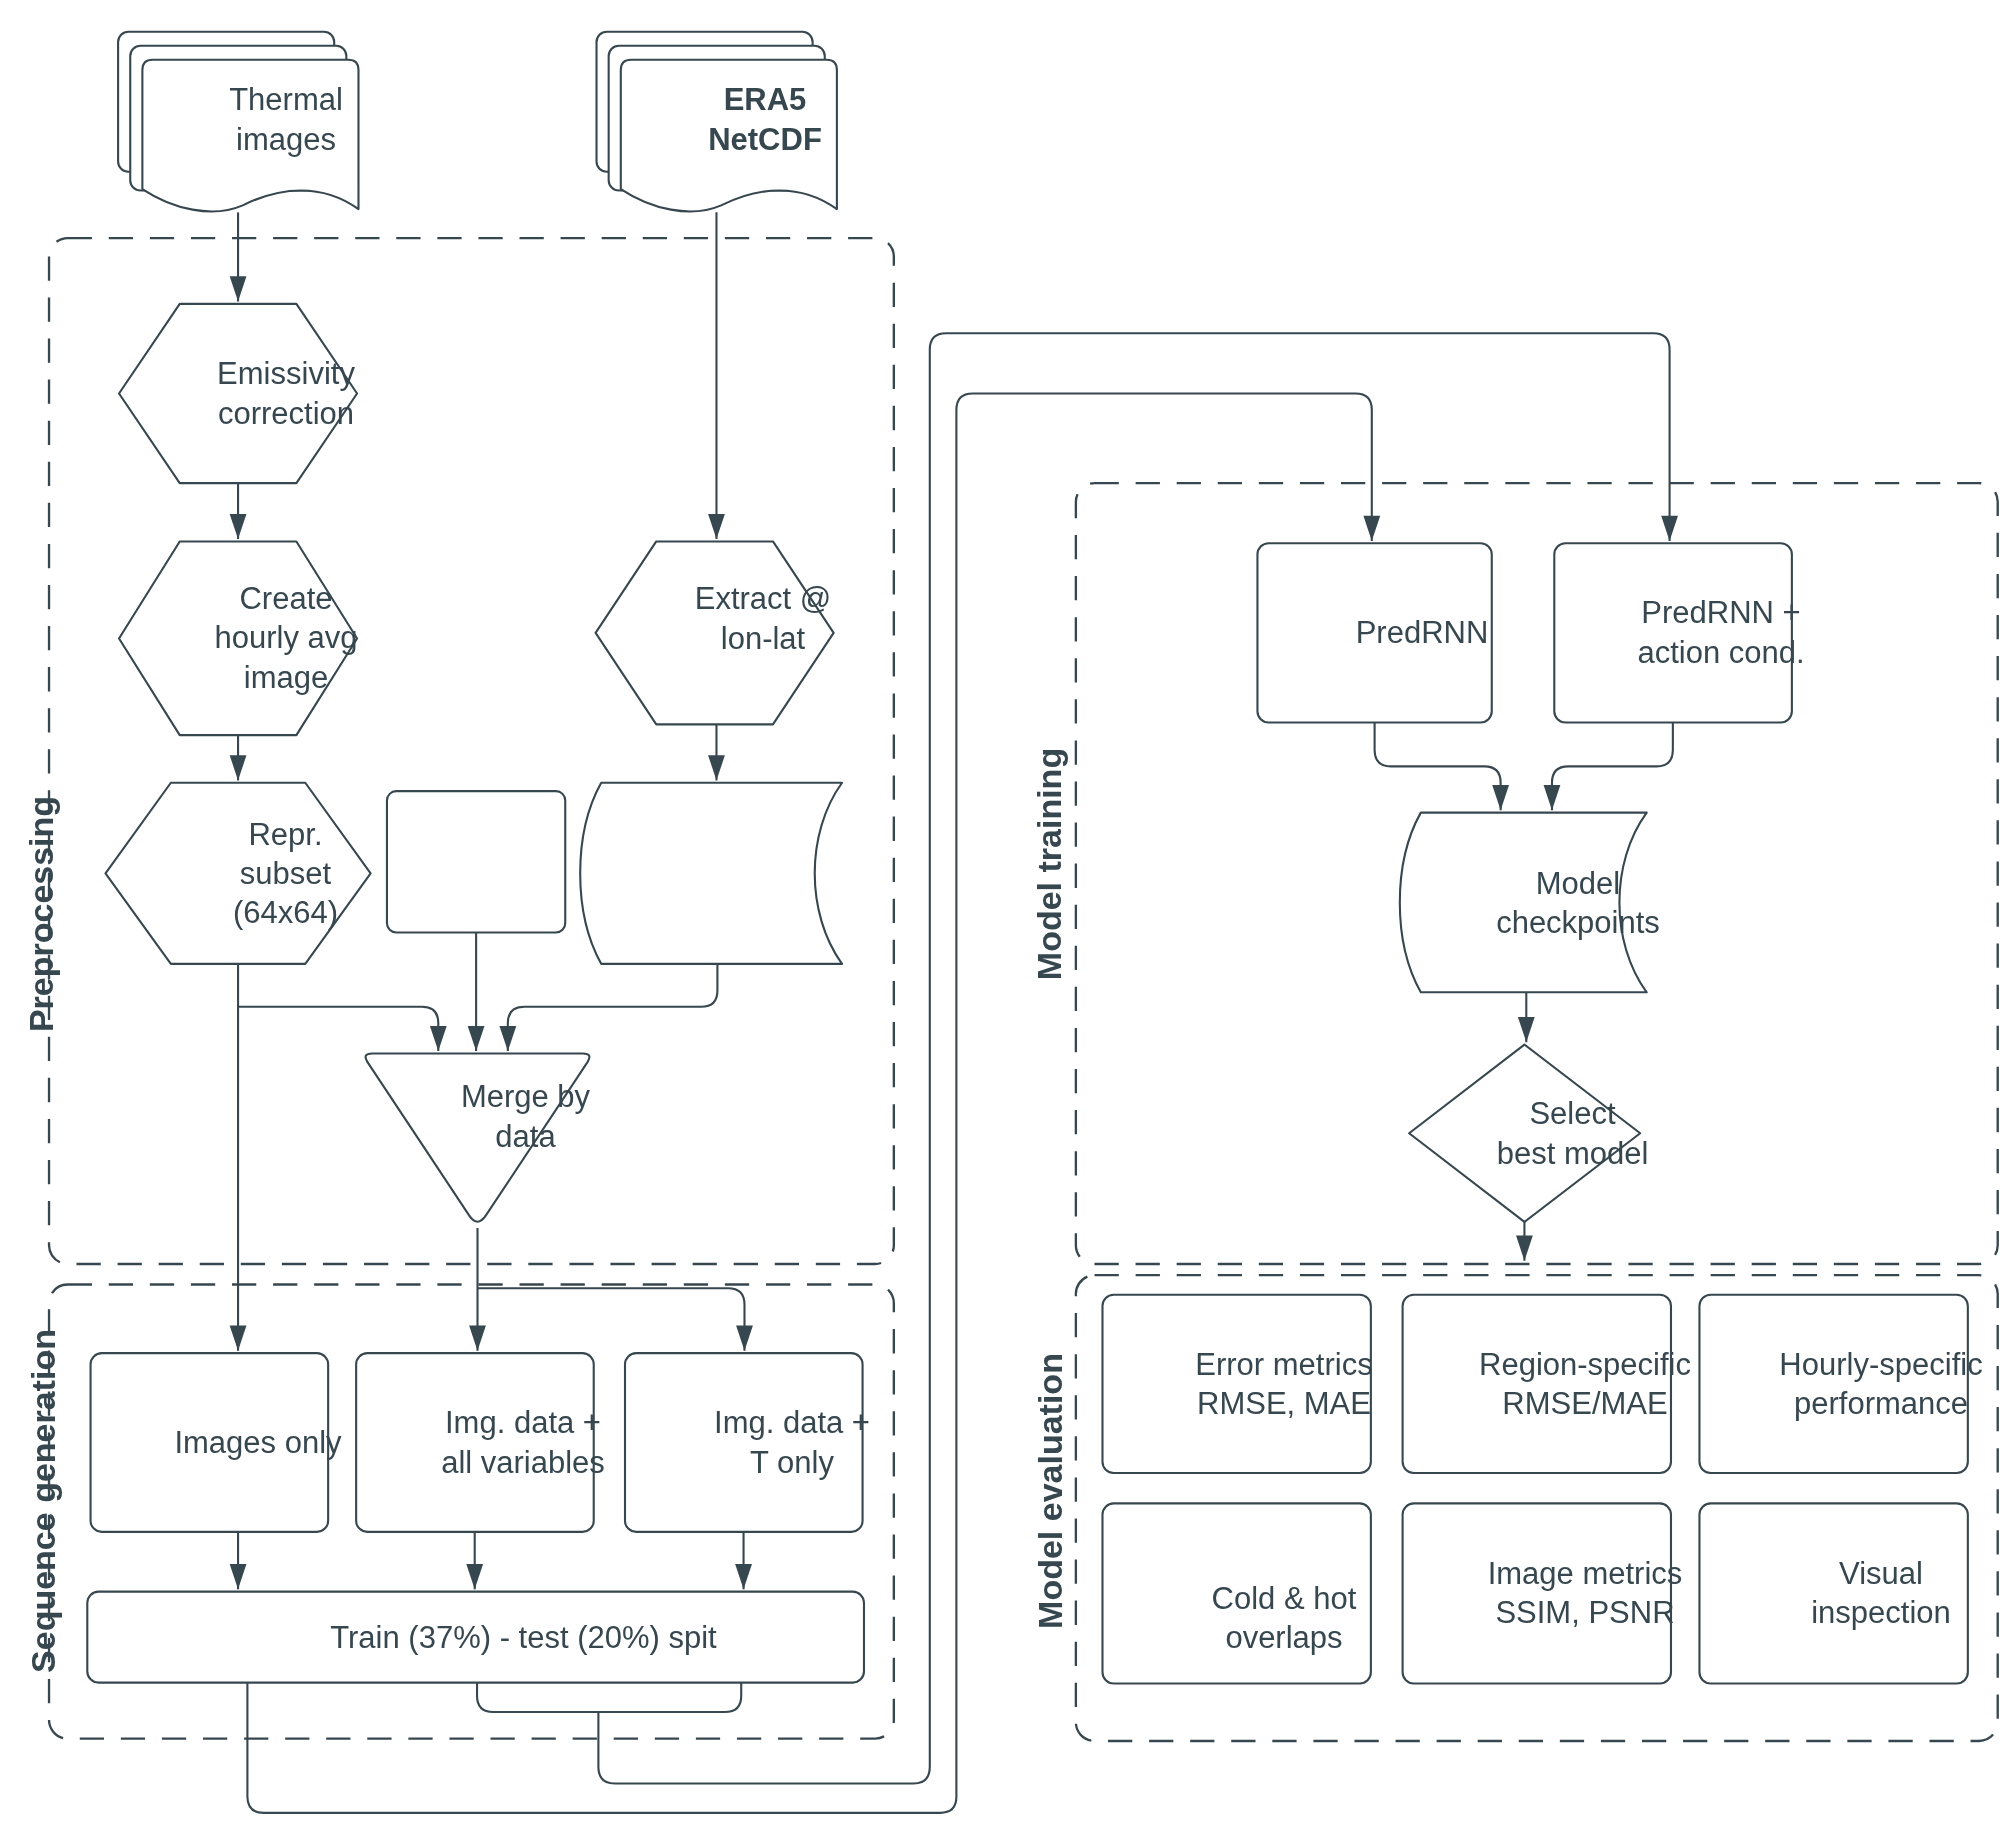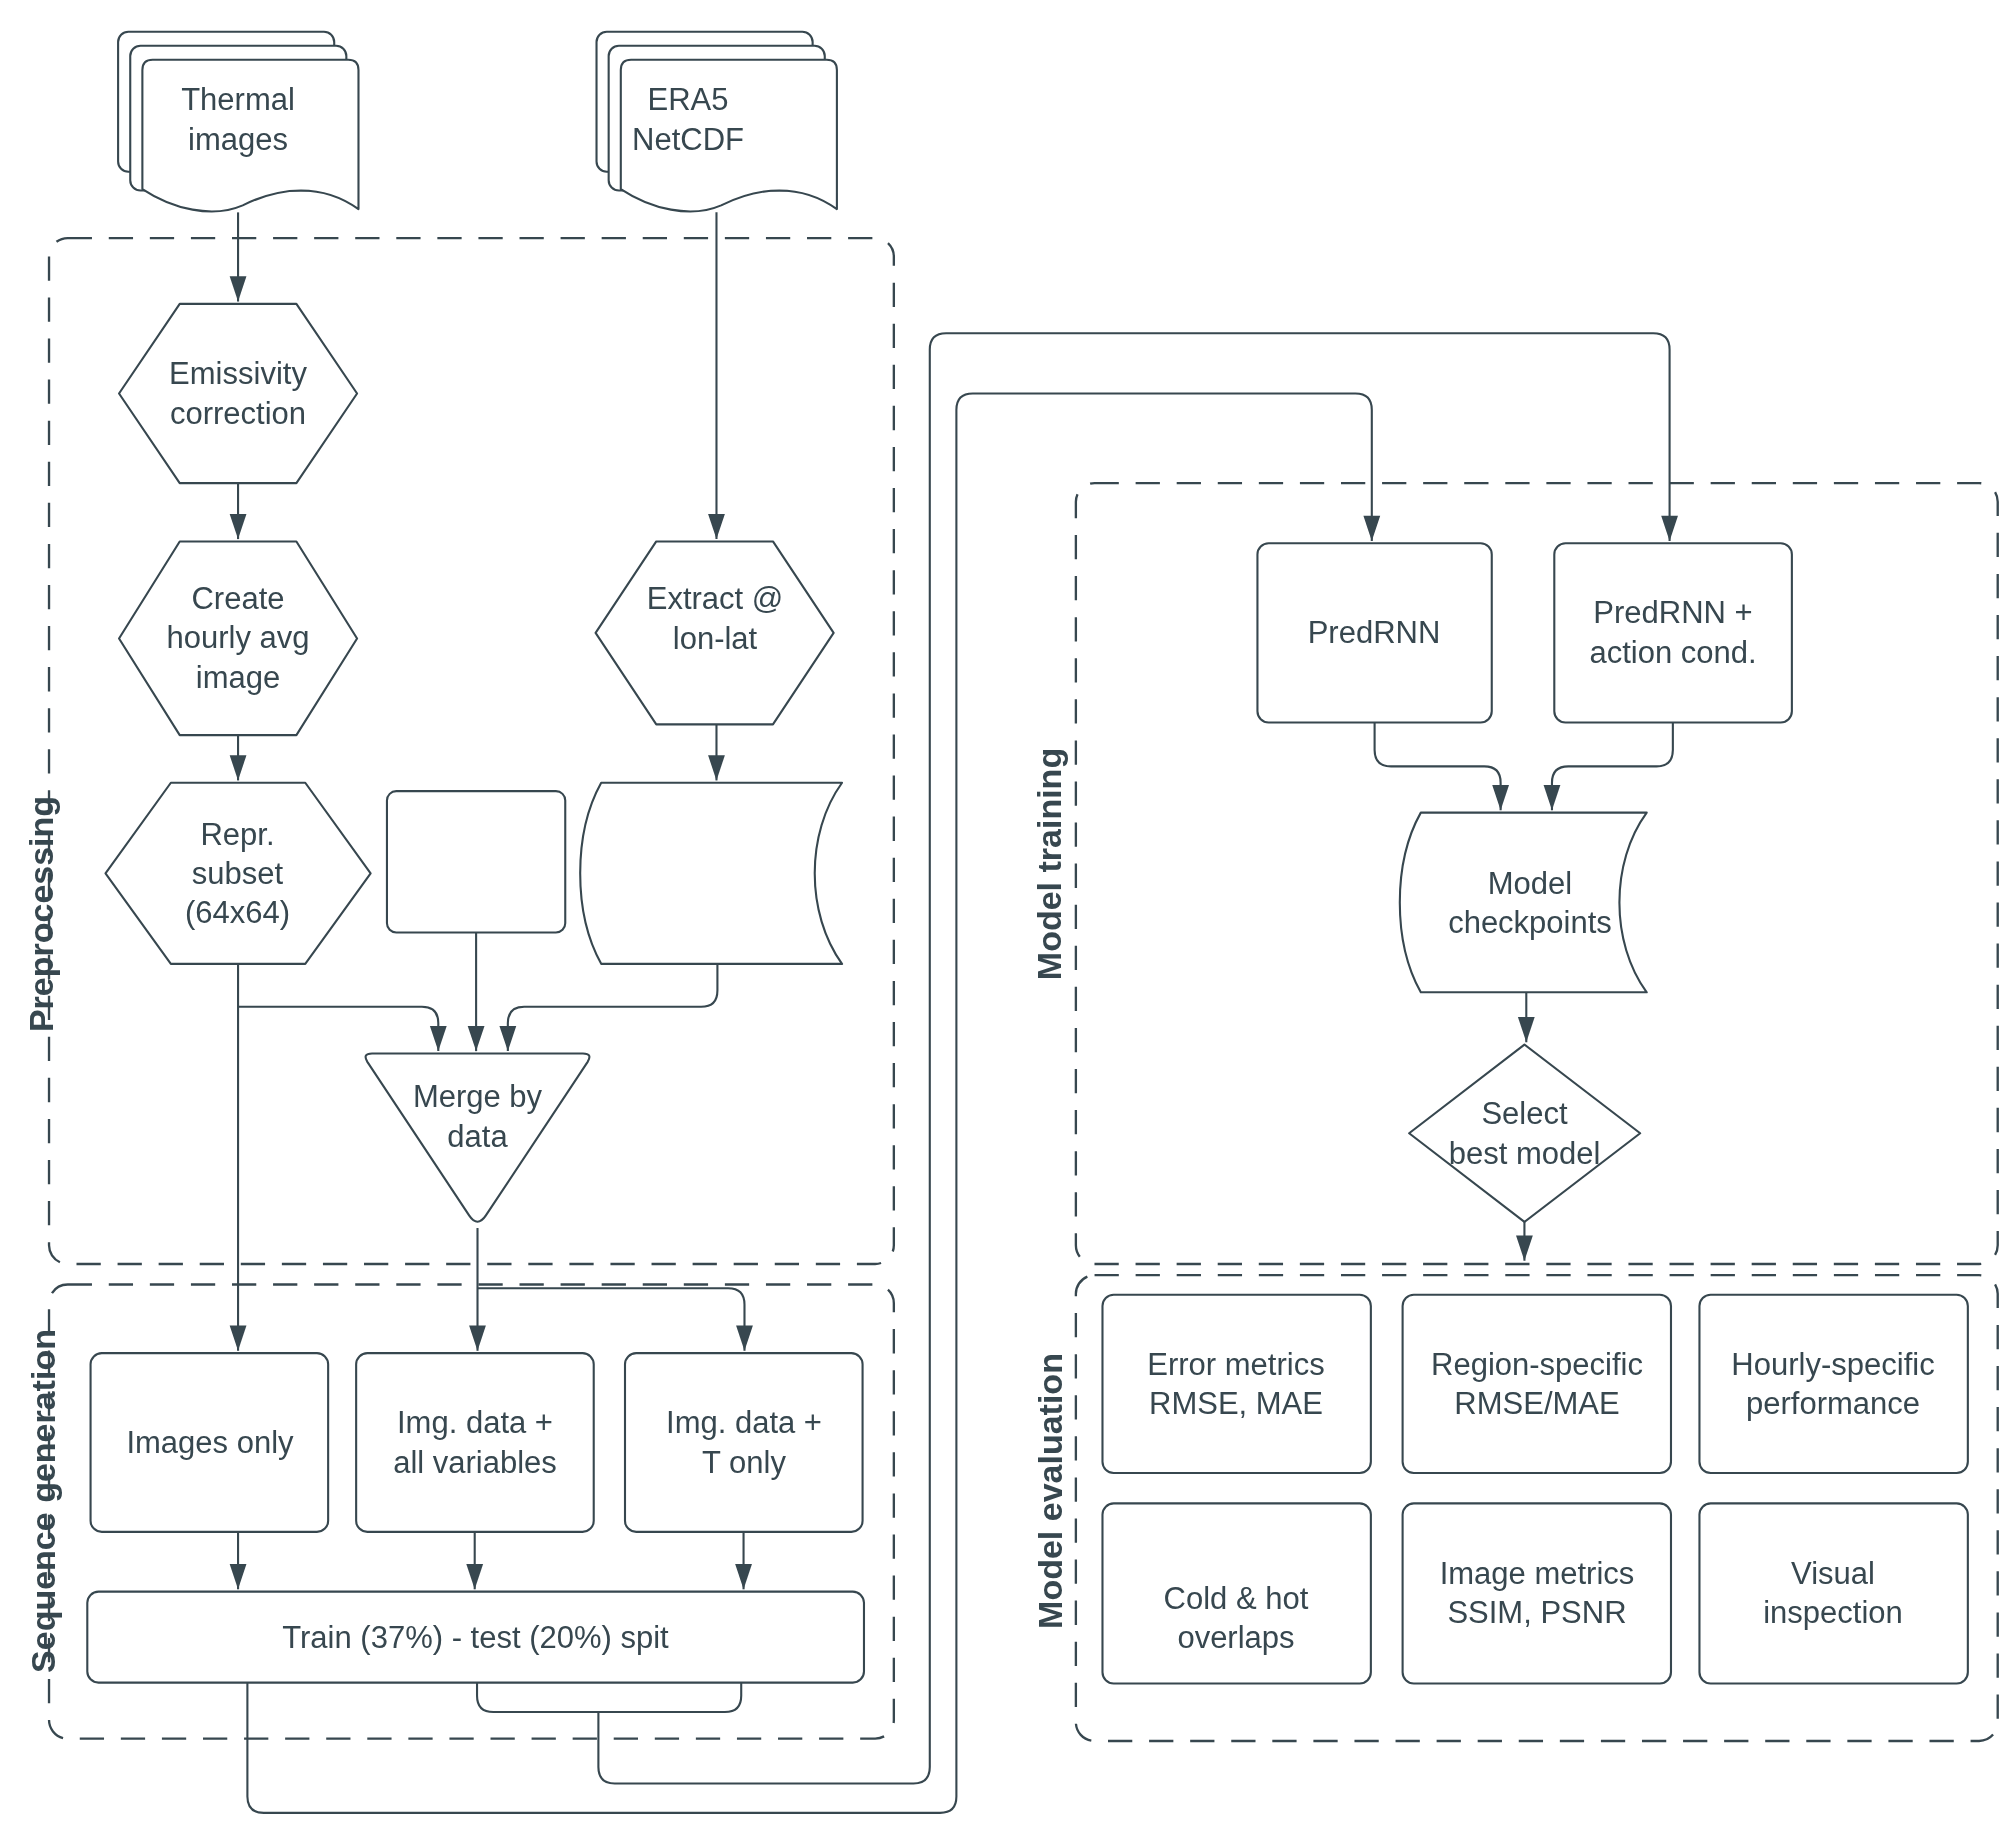--- a/index.html
+++ b/index.html
@@ -11,21 +11,21 @@
   }
   #canvas > svg{position:absolute;left:0;top:0;display:block;}
   .shape{fill:#ffffff;stroke:var(--stroke,#37474f);stroke-width:4.5;stroke-linejoin:round;}
   .edge{fill:none;stroke:var(--stroke,#37474f);stroke-width:4.5;stroke-linejoin:round;}
   .sectionbox{fill:none;stroke:var(--stroke,#37474f);stroke-width:5;stroke-dasharray:52 36;}
   #arrowhead path{fill:var(--stroke,#37474f);}
   .labels{position:absolute;left:0;top:0;width:100%;height:100%;pointer-events:none;}
   .lbl{
     position:absolute;display:flex;align-items:center;justify-content:center;
     text-align:center;white-space:pre-line;
-    font-size:31px;line-height:1.26;color:var(--text,#37474f);
+    font-size:31px;line-height:1.26;color:var(--text,#37474f);padding-left:48px;
   }
   .seclbl{
     position:absolute;transform:translate(-50%,-50%) rotate(-90deg);
     transform-origin:center;white-space:nowrap;
     font-weight:700;font-size:34px;color:var(--text,#37474f);
   }
 </style>
 </head>
 <body>
 
@@ -106,21 +106,21 @@
       <rect class="shape" x="3641" y="2774" width="575" height="382" rx="24"></rect>
       <rect class="shape" x="2362" y="3221" width="575" height="386" rx="24"></rect>
       <rect class="shape" x="3005" y="3221" width="575" height="386" rx="24"></rect>
       <rect class="shape" x="3641" y="3221" width="575" height="386" rx="24"></rect>
     </g>
   </svg>
 
   <div class="labels">
     <div class="lbl" style="left:118px;top:47px;width:240px;height:145px;">Thermal
 images</div>
-    <div class="lbl" style="left:568px;top:47px;width:240px;height:145px;">ERA5
+    <div class="lbl" style="left:597px;top:47px;width:240px;height:145px;font-weight:bold;">ERA5
 NetCDF</div>
     <div class="lbl" style="left:119px;top:304px;width:238px;height:179px;">Emissivity
 correction</div>
     <div class="lbl" style="left:119px;top:541px;width:238px;height:194px;">Create
 hourly avg
 image</div>
     <div class="lbl" style="left:105px;top:783px;width:265px;height:181px;">Repr.
 subset
 (64x64)</div>
     <div class="lbl" style="left:596px;top:541px;width:238px;height:155px;">Extract @

